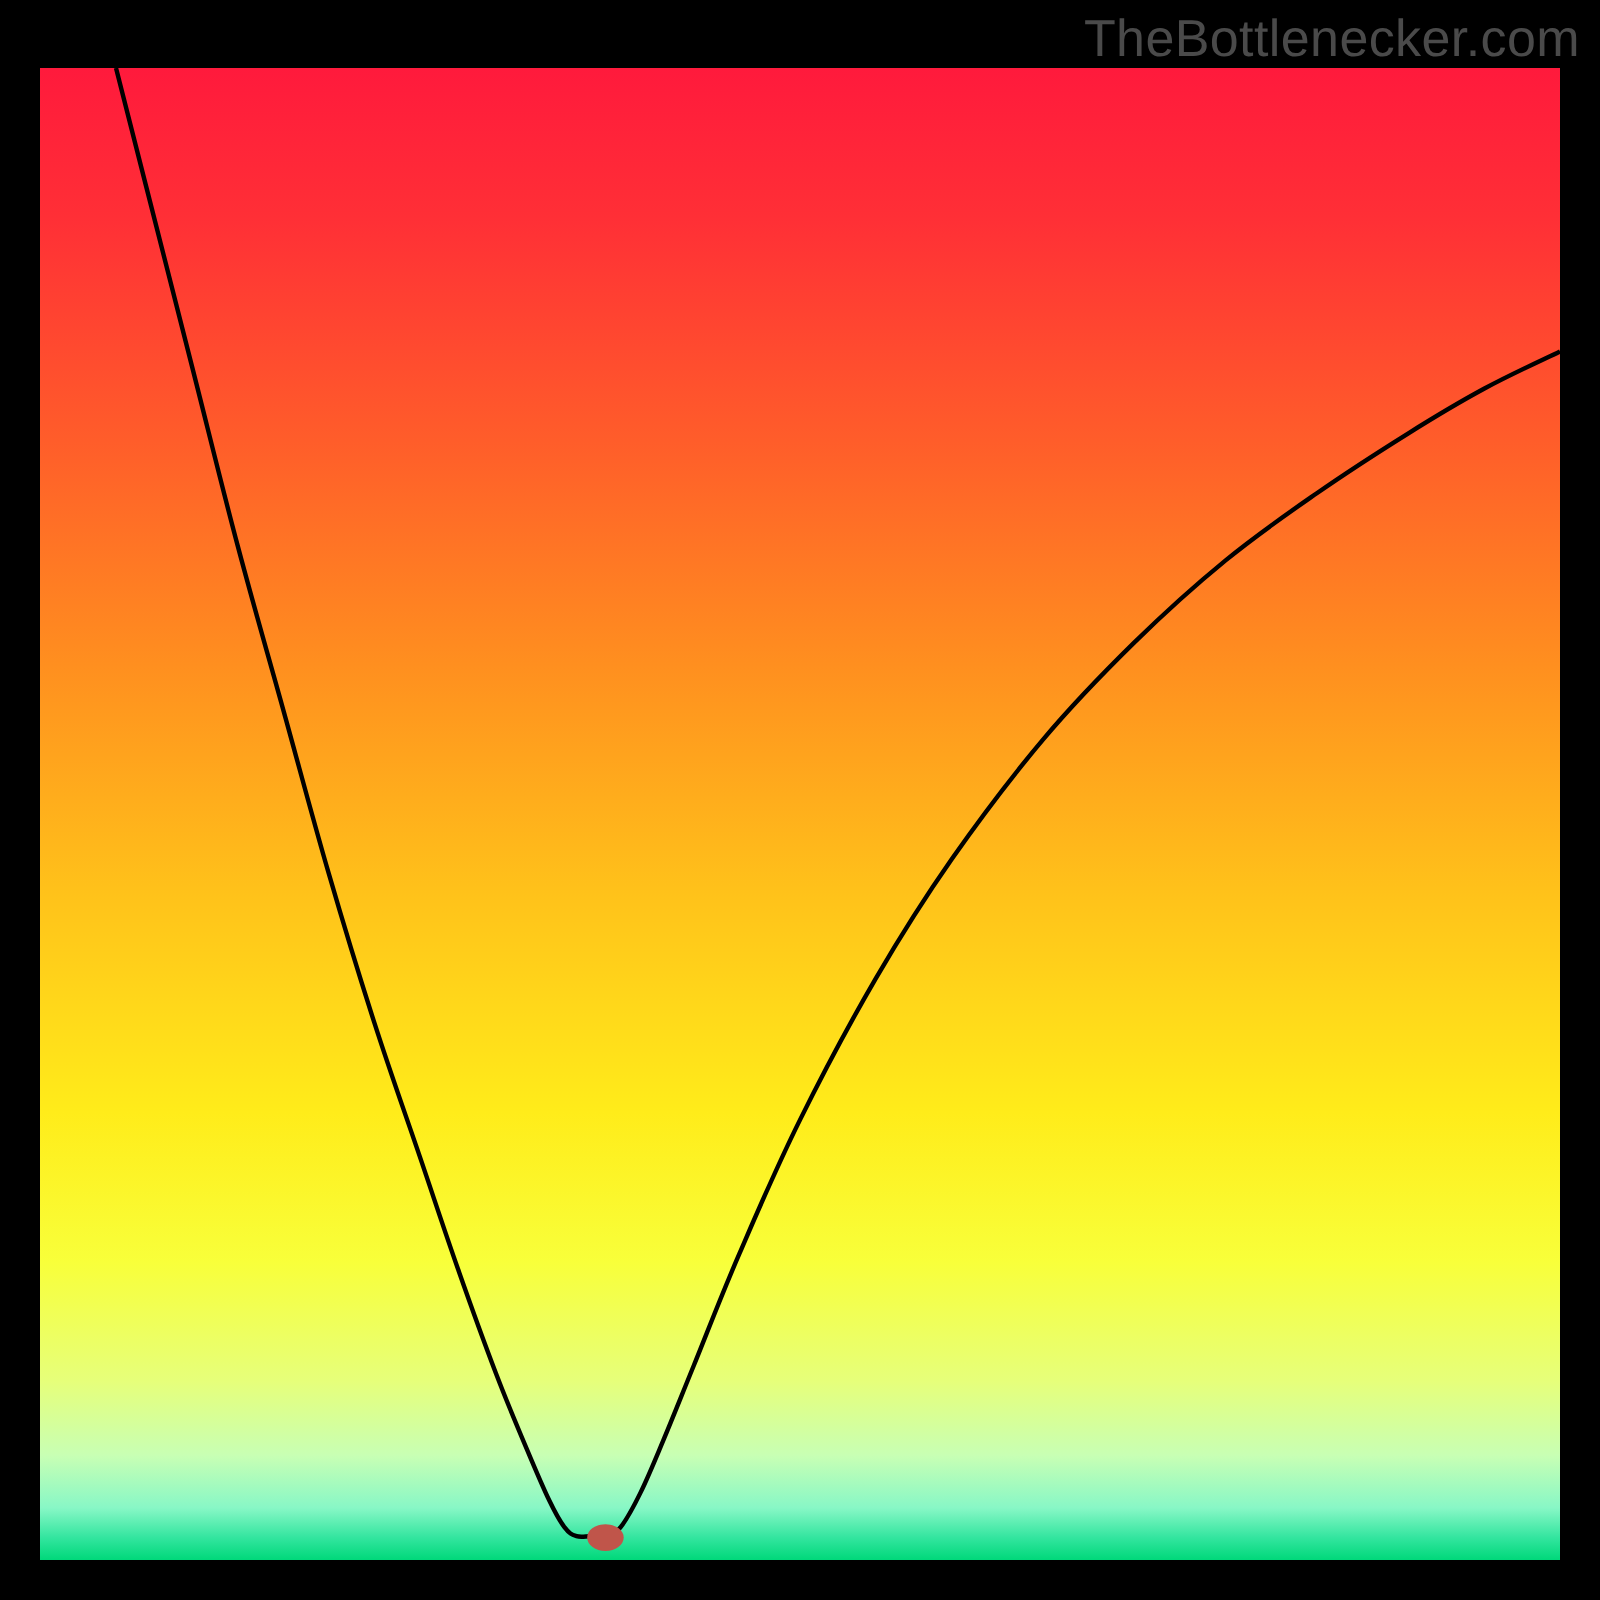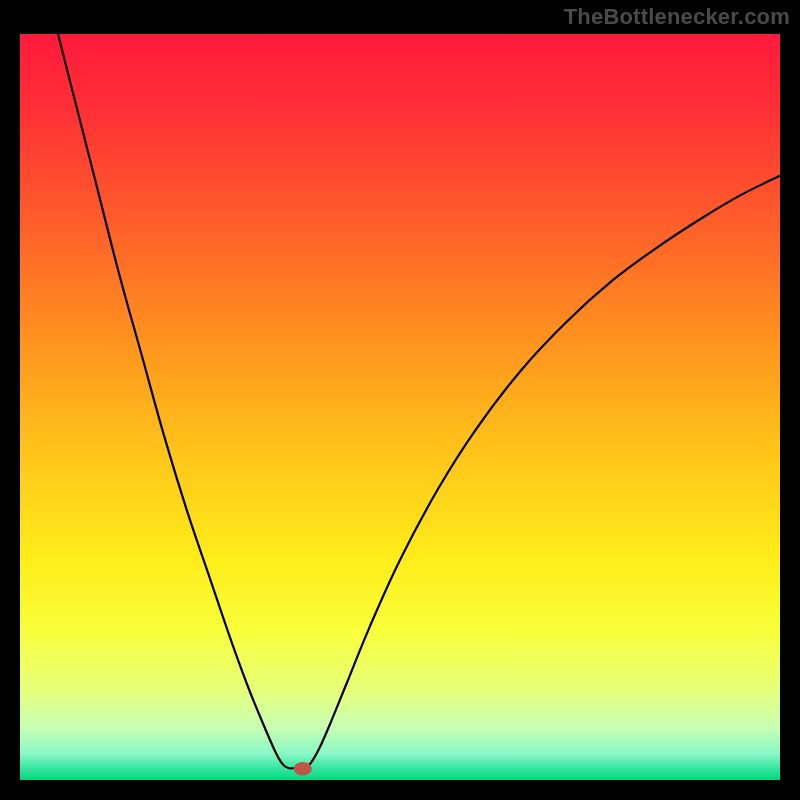--- a/index.html
+++ b/index.html
@@ -15,22 +15,22 @@
     position: relative;
     width: 800px;
     height: 800px;
     background: #000;
   }
   .watermark {
     position: absolute;
     top: 4px;
     right: 10px;
     color: #4a4a4a;
-    font-size: 22px;
-    font-weight: 700;
+    font-size: 26px;
+    font-weight: 400;
     letter-spacing: 0.2px;
   }
   svg.plot {
     position: absolute;
     left: 20px;
     top: 34px;
     width: 760px;
     height: 746px;
     display: block;
   }

